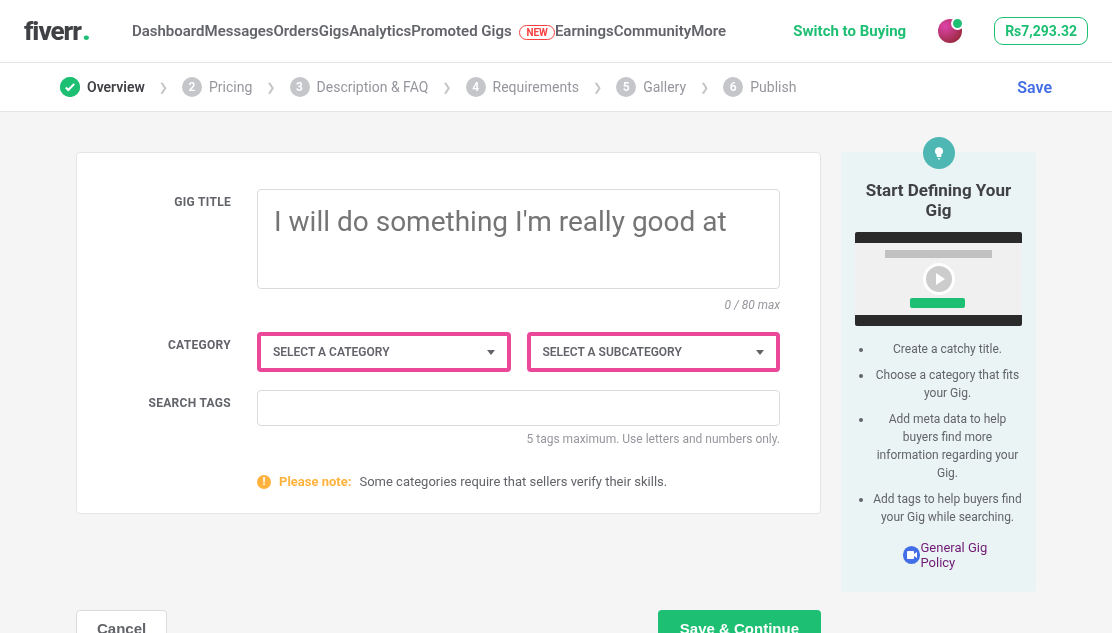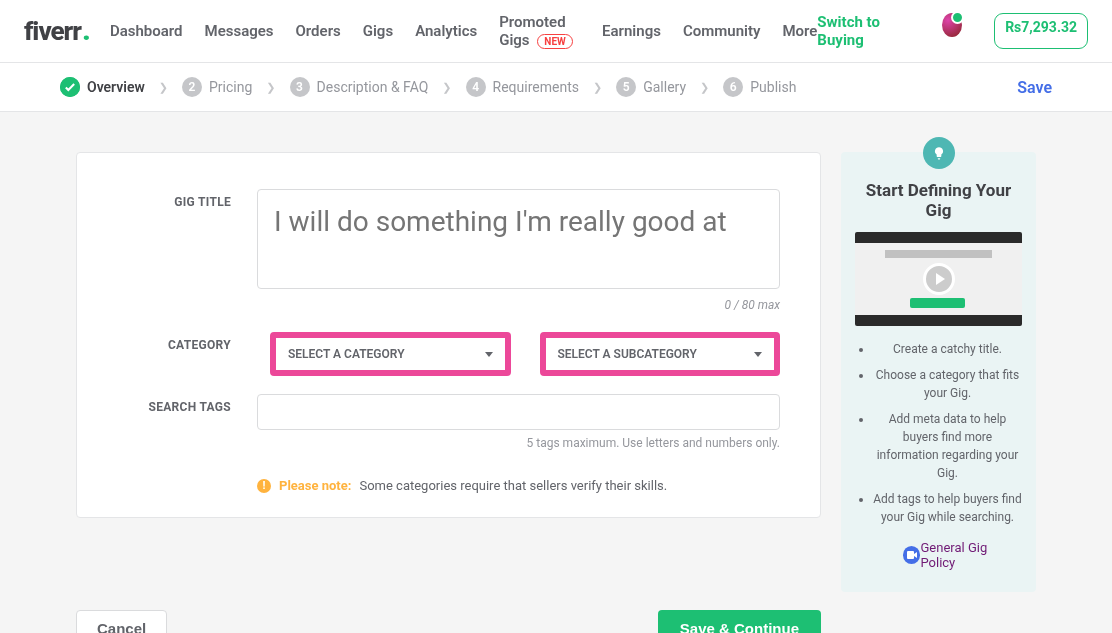--- a/index.html
+++ b/index.html
@@ -1,44 +1,44 @@
 <!DOCTYPE html>
 <html><head>
 <meta charset="utf-8">
 <style>
 * { margin: 0; padding: 0; box-sizing: border-box; }
 body { font-family: -apple-system, BlinkMacSystemFont, "Segoe UI", Roboto, Helvetica, Arial, sans-serif; background: #fff; color: #62646a; font-size: 14px; }
 .header { display: flex; align-items: center; padding: 0 24px; height: 63px; border-bottom: 1px solid #e4e5e7; background: #fff; }
 .logo { font-size: 26px; font-weight: 800; color: #404145; letter-spacing: -1px; display: flex; align-items: baseline; }
 .logo-dot { color: #1dbf73; font-size: 30px; line-height: 0; margin-left: 1px; }
-.nav { display: flex; gap: 22px; margin-left: 20px; align-items: center; }
+.nav { display: flex; margin-left: 42px; align-items: center; }
 .nav-item { color: #62646a; font-size: 15px; font-weight: 600; cursor: pointer; }
 .promoted-badge { border: 1px solid #f74040; color: #f74040; border-radius: 10px; font-size: 10px; padding: 1px 6px; font-weight: 700; margin-left: 4px; }
-.header-right { margin-left: auto; display: flex; gap: 32px; }
+.header-right { margin-left: auto; display: flex; align-items: center; gap: 32px; }
 .switch-btn { color: #1dbf73; font-weight: 700; font-size: 15px; cursor: pointer; }
 .avatar { width: 24px; height: 24px; border-radius: 50%; background: radial-gradient(circle at 30% 30%, #d4a, #822); position: relative; }
 .avatar::after { content: ""; position: absolute; top: -2px; right: -2px; width: 9px; height: 9px; background: #1dbf73; border: 2px solid #fff; border-radius: 50%; }
 .balance { border: 1px solid #1dbf73; color: #1dbf73; font-weight: 700; padding: 5px 10px; border-radius: 9px; font-size: 14px; }
 .steps-bar { display: flex; align-items: center; padding: 14px 60px; border-bottom: 1px solid #e4e5e7; background: #fff; }
 .step { display: flex; align-items: center; gap: 7px; color: #95979d; font-size: 14px; }
 .step-num { width: 20px; height: 20px; border-radius: 50%; background: #c5c6c9; color: #fff; display: flex; align-items: center; justify-content: center; font-size: 12px; font-weight: 600; }
 .step.active .step-num { background: #1dbf73; }
 .step.active .step-label { color: #404145; font-weight: 600; }
 .step-sep { margin: 0 14px; color: #c5c6c9; font-size: 11px; }
 .save-link { margin-left: auto; color: #446ee7; font-weight: 600; cursor: pointer; font-size: 16px; }
 .page { background: #f5f5f5; padding: 40px 0 60px; min-height: 520px; }
 .container { max-width: 960px; margin: 0 auto; display: flex; gap: 20px; align-items: flex-start; }
 .form-card { background: #fff; border: 1px solid #e4e5e7; border-radius: 4px; flex: 1; padding: 28px 20px 24px 0; }
 .form-row { display: flex; margin-bottom: 6px; margin-top: 8px; }
 .form-label { width: 180px; text-align: right; padding-right: 26px; padding-top: 6px; font-size: 12px; font-weight: 700; color: #62646a; letter-spacing: 0.3px; }
 .form-field { flex: 1; padding-right: 20px; }
 .gig-title-input { width: 100%; border: 1px solid #dadbdd; border-radius: 4px; padding: 14px 16px; font-size: 28px; color: #b5b6ba; font-weight: 400; line-height: 1.25; min-height: 96px; font-family: inherit; resize: none; }
 .char-count { text-align: right; font-size: 12px; color: #95979d; margin-top: 6px; }
 .selects { display: flex; gap: 16px; }
-.select-box { flex: 1; border: 6px solid #ec4899; border-radius: 4px; padding: 9px 12px; display: flex; align-items: center; justify-content: space-between; font-size: 12px; color: #62646a; font-weight: 600; cursor: pointer; margin-left: 13px; }
+.select-box { flex: 1; border: 4px solid #ec4899; border-radius: 4px; padding: 9px 12px; display: flex; align-items: center; justify-content: space-between; font-size: 12px; color: #62646a; font-weight: 600; cursor: pointer; }
 .chevron { width: 0; height: 0; border-left: 4px solid transparent; border-right: 4px solid transparent; border-top: 5px solid #62646a; }
 .tags-input { width: 100%; border: 1px solid #dadbdd; border-radius: 4px; height: 36px; padding: 8px 12px; font-size: 13px; }
 .tags-hint { text-align: right; font-size: 12px; color: #95979d; margin-top: 6px; }
 .note-row { display: flex; align-items: center; gap: 8px; padding: 22px 20px 0 180px; font-size: 13px; }
 .note-icon { width: 14px; height: 14px; background: #ffb33e; border-radius: 50%; color: #fff; display: flex; align-items: center; justify-content: center; font-weight: 700; font-size: 11px; }
 .note-strong { color: #ffb33e; font-weight: 700; }
 .note-text { color: #62646a; }
 .aside { width: 195px; background: #eaf4f4; border-radius: 4px; padding: 28px 14px 22px; position: relative; }
 .bulb { position: absolute; top: -15px; left: 50%; transform: translateX(-50%); width: 32px; height: 32px; background: #4eb7b3; border-radius: 50%; display: flex; align-items: center; justify-content: center; color: #fff; }
 .aside-title { text-align: center; font-size: 17px; font-weight: 700; color: #404145; margin-bottom: 12px; }

